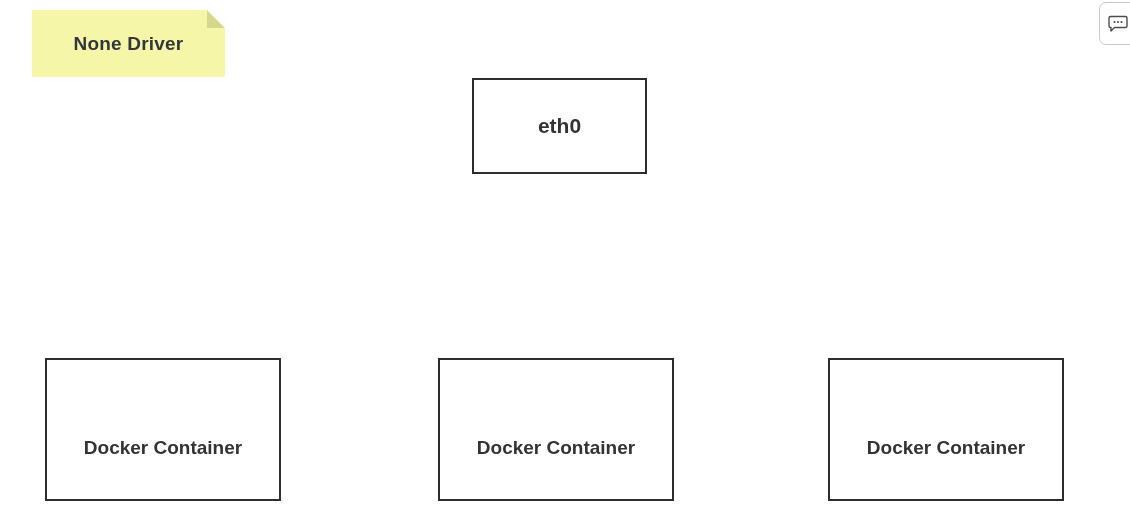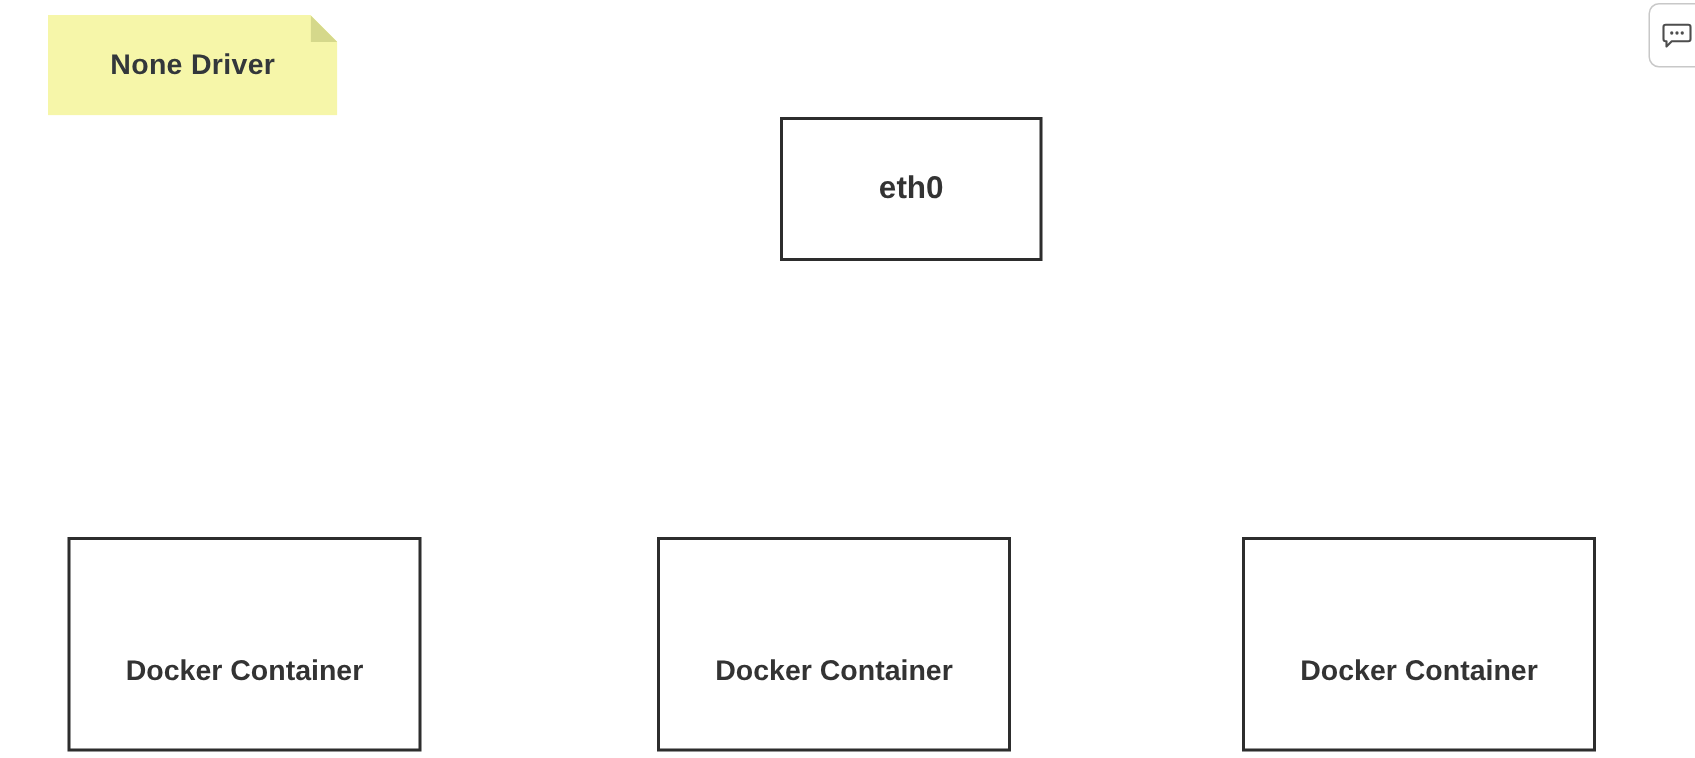--- a/index.html
+++ b/index.html
@@ -44,21 +44,21 @@
   }
   .shape-label {
     position: absolute;
     left: 0; right: 0;
     text-align: center;
     font-weight: 700;
     color: #333333;
   }
   .eth-box {
     left: 472px; top: 78px;
-    width: 175px; height: 96px; margin-left: 48px;
+    width: 175px; height: 96px;
   }
   .eth-box .shape-label {
     top: 50%;
     transform: translateY(-50%);
     font-size: 21px;
   }
   .container-box {
     top: 342px;
     width: 236px; height: 143px; margin-top: 16px;
   }

